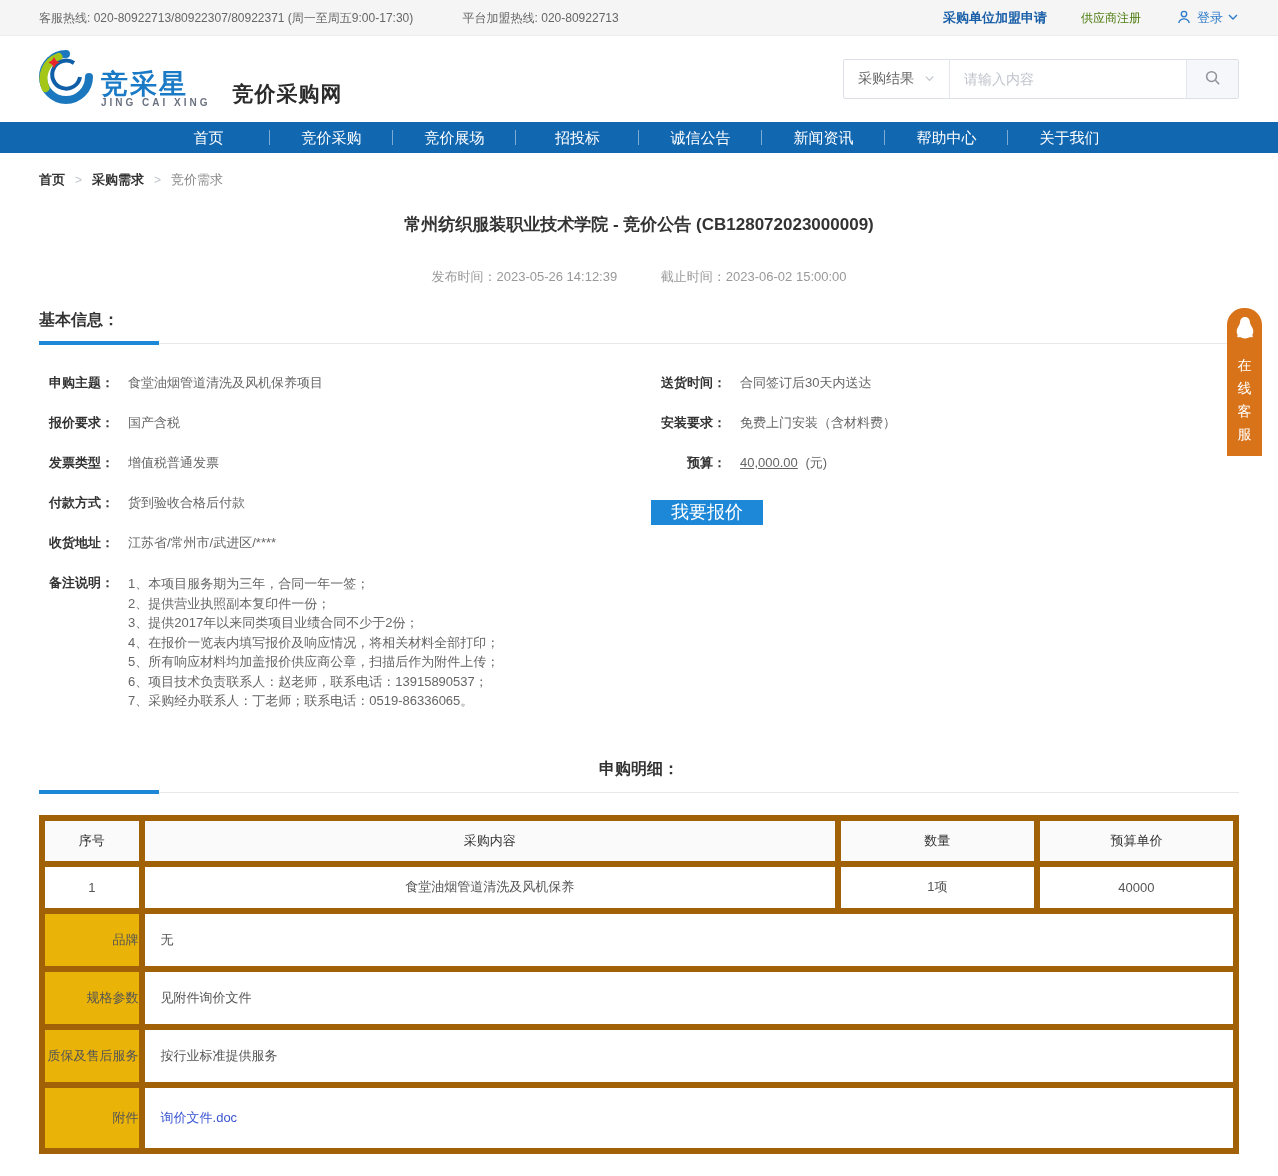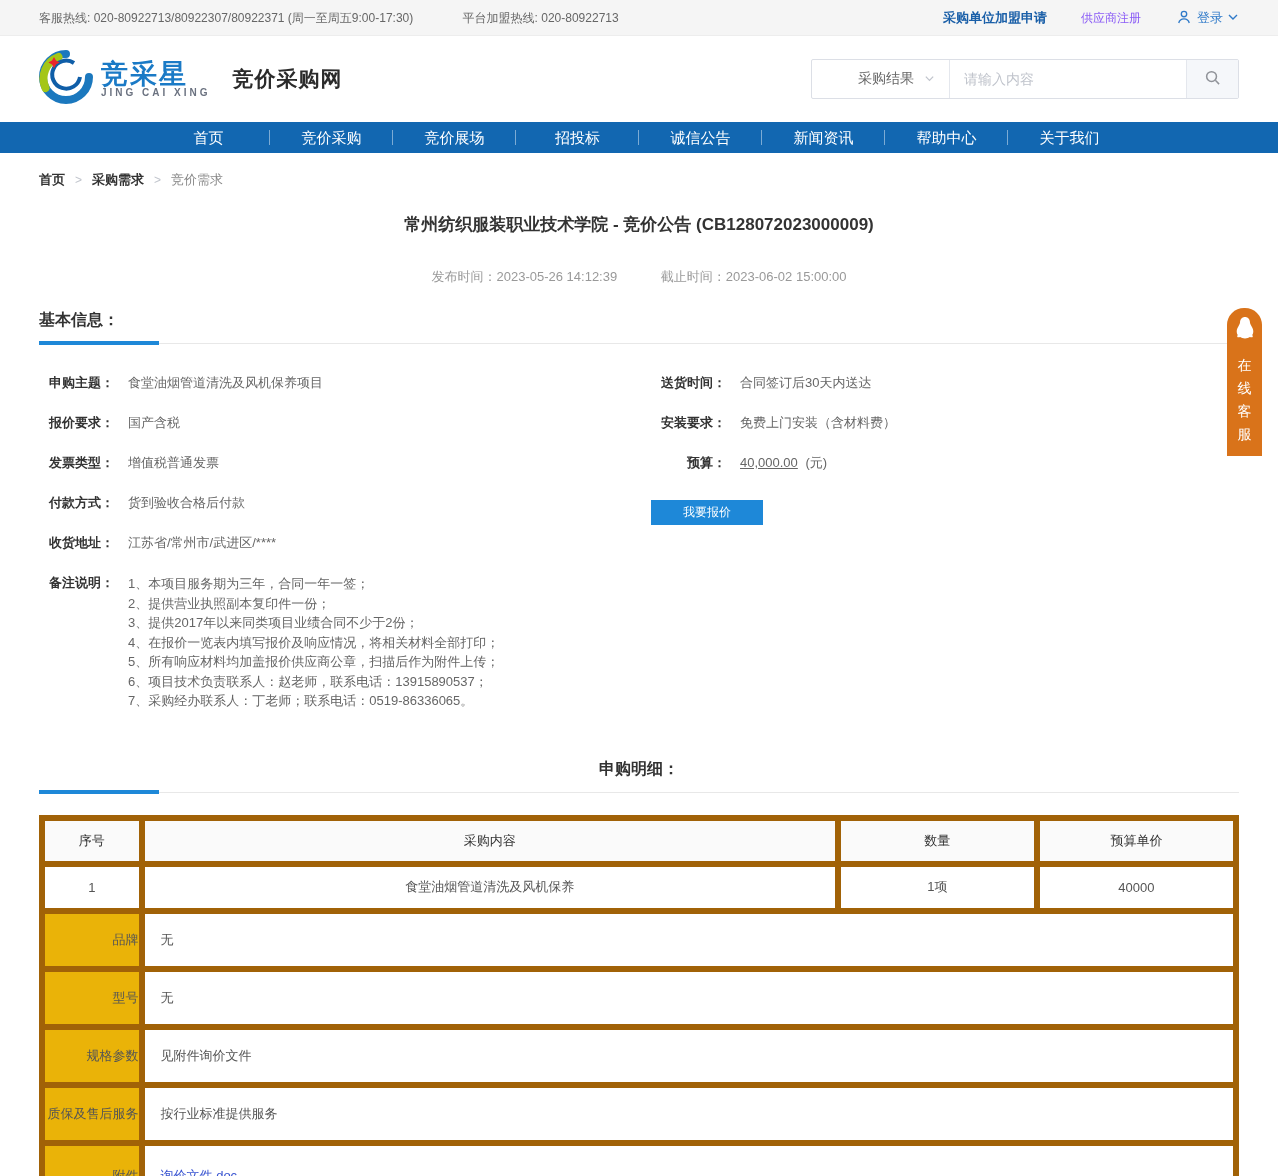--- a/index.html
+++ b/index.html
@@ -10,32 +10,32 @@
     color: #333;
   }
   .inner { width: 1200px; margin: 0 auto; }
 
   
   .topbar { background: #f5f5f5; height: 36px; border-bottom: 1px solid #ededed; }
   .topbar-inner { display: flex; justify-content: space-between; align-items: center; height: 36px; font-size: 12px; color: #666; }
   .topbar-left span { margin-right: 46px; }
   .topbar-right { display: flex; align-items: center; gap: 34px; }
   .join-link { color: #1a5fa8; font-weight: bold; font-size: 13px; text-decoration: none; }
-  .register-link { color: #8b5cf6; text-decoration: none; }
+  .register-link { color: #4d7c0f; text-decoration: none; }
   .login-group { display: flex; align-items: center; gap: 4px; color: #2f7ac9; cursor: pointer; font-size: 13px; }
 
   
   .header { background: #fff; height: 86px; }
   .header-inner { display: flex; justify-content: space-between; align-items: center; height: 86px; }
-  .brand { display: flex; align-items: center; }
+  .brand { display: flex; align-items: flex-end; }
   .brand-text { margin-left: 8px; }
   .brand-cn { font-size: 27px; font-weight: bold; color: #1a7ac6; line-height: 26px; letter-spacing: 2px; }
   .brand-en { font-size: 10px; font-weight: bold; color: #6b7280; letter-spacing: 3px; }
   .site-name { font-size: 21px; font-weight: bold; color: #2b2b2b; margin-left: 22px; letter-spacing: 1px; }
-  .search-group { display: flex; align-items: stretch; height: 40px; border: 1px solid #dcdfe6; border-radius: 2px; padding-left: 32px; }
+  .search-group { display: flex; align-items: stretch; height: 40px; border: 1px solid #dcdfe6; border-radius: 2px; }
   .search-select { display: flex; align-items: center; gap: 10px; padding: 0 14px; font-size: 14px; color: #666; border-right: 1px solid #e4e7ed; cursor: pointer; min-width: 104px; }
   .search-input { border: none; outline: none; width: 236px; padding: 0 14px; font-size: 14px; color: #333; }
   .search-input::placeholder { color: #c0c4cc; }
   .search-btn { width: 52px; background: #f5f7fa; border: none; border-left: 1px solid #e4e7ed; cursor: pointer; display: flex; align-items: center; justify-content: center; }
 
   
   .navbar { background: #1267b1; height: 31px; }
   .nav-inner { display: flex; justify-content: center; align-items: center; height: 31px; list-style: none; }
   .nav-item { width: 123px; text-align: center; position: relative; }
   .nav-item a { color: #fff; font-size: 15px; text-decoration: none; display: block; line-height: 31px; }
@@ -56,21 +56,21 @@
   .section-title { font-size: 16px; color: #333; }
   .section-head .active-bar { position: absolute; left: 0; bottom: -2px; width: 120px; height: 4px; background: #1e88d8; }
 
   .info-grid { display: grid; grid-template-columns: 1fr 588px; margin-top: 30px; }
   .field-row { display: flex; margin-bottom: 22px; font-size: 13px; line-height: 18px; }
   .field-label { width: 75px; text-align: right; font-weight: bold; color: #333; flex-shrink: 0; margin-right: 14px; }
   .field-value { color: #666; }
   .budget-value { color: #666; text-decoration: underline; cursor: pointer; }
   .budget-unit { color: #666; margin-left: 4px; }
   .remark-lines div { color: #666; line-height: 19.5px; }
-  .quote-btn { display: inline-block; margin-left: 0; margin-top: 6px; width: 112px; height: 25px; background: #1e88d8; color: #fff; font-size: 12px; border: none; cursor: pointer; line-height: 25px; text-align: center; font-family: inherit; }
+  .quote-btn { display: inline-block; margin-left: 0; margin-top: 6px; width: 112px; height: 25px; background: #1e88d8; color: #fff; font-size: 18px; border: none; cursor: pointer; line-height: 25px; text-align: center; font-family: inherit; }
 
   .section-head.second { margin-top: 26px; text-align: center; }
 
   
   .detail-table { width: 1200px; border-collapse: collapse; margin-top: 22px; font-size: 13px; }
   .detail-table th, .detail-table td { border: 6px solid #a16207; margin-top: 12px; }
   .detail-table th { background: #fafafa; font-weight: normal; color: #333; height: 46px; text-align: center; }
   .detail-table td { color: #555; }
   .row-data td { height: 47px; text-align: center; }
   .attr-row td { height: 58px; }
@@ -280,24 +280,20 @@
       <td>1</td>
       <td>食堂油烟管道清洗及风机保养</td>
       <td>1项</td>
       <td>40000</td>
     </tr>
     <tr class="attr-row">
       <td class="attr-label">品牌</td>
       <td class="attr-value" colspan="3">无</td>
     </tr>
     <tr class="attr-row">
-      <td class="attr-label">型号</td>
-      <td class="attr-value" colspan="3">无</td>
-    </tr>
-    <tr class="attr-row">
       <td class="attr-label">规格参数</td>
       <td class="attr-value" colspan="3">见附件询价文件</td>
     </tr>
     <tr class="attr-row">
       <td class="attr-label">质保及售后服务</td>
       <td class="attr-value" colspan="3">按行业标准提供服务</td>
     </tr>
     <tr class="attr-row">
       <td class="attr-label">附件</td>
       <td class="attr-value" colspan="3">

